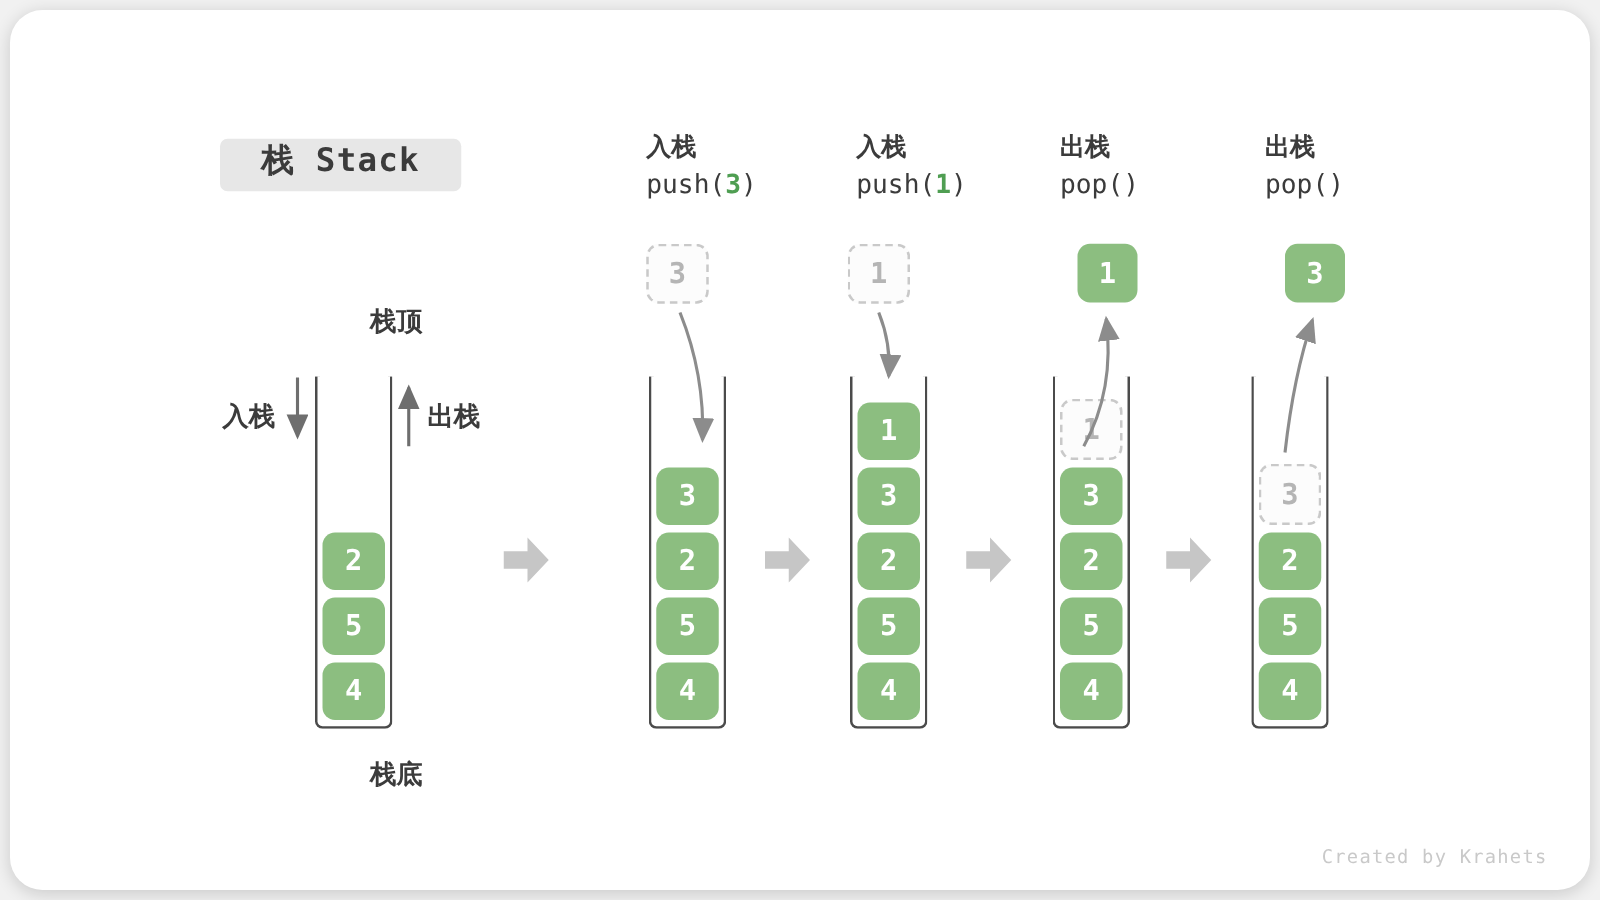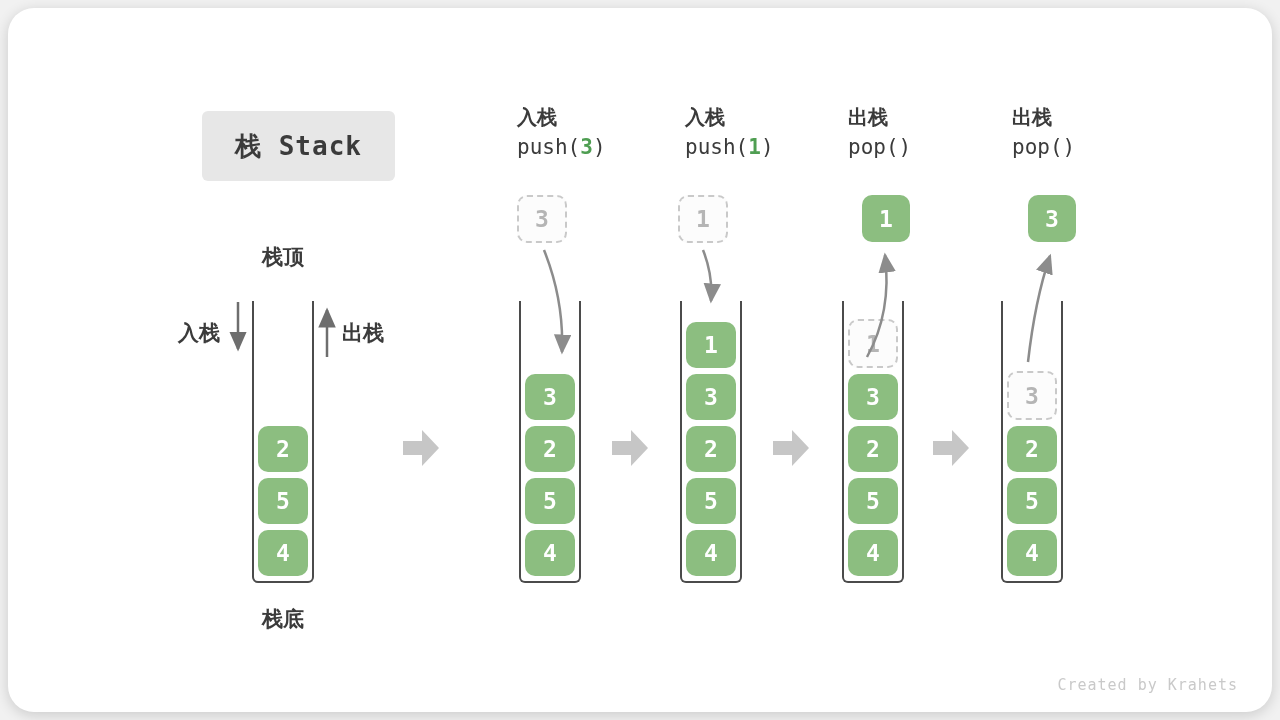--- a/index.html
+++ b/index.html
@@ -24,43 +24,43 @@
     position:relative;
     overflow:hidden;
   }
   .card{
     position:absolute; left:8px; top:8px; width:1264px; height:704px;
     background:#ffffff; border-radius:26px;
     box-shadow:0 3px 14px rgba(0,0,0,0.16);
   }
   .stage{position:absolute; inset:0;}
   .title-box{
-    position:absolute; left:202px; top:111px; width:193px; height:70px;
+    position:absolute; left:176px; top:111px; width:193px; height:42px;
     background:var(--title-bg); border-radius:6px;
-    display:flex; align-items:center; justify-content:center;
+    display:flex; align-items:flex-start; justify-content:center;
   }
   .title-box span{
     font-family:"DejaVu Sans Mono","DejaVu Sans",monospace;
     font-size:26px; font-weight:bold; color:var(--text-dark); letter-spacing:1px;
   }
   .col-header{position:absolute; top:104px;}
   .op-cn{
     font-size:20px; font-weight:bold; color:var(--text-dark); line-height:26px;
   }
   .op-code{
     margin-top:4px;
     font-family:"DejaVu Sans Mono","Liberation Mono",monospace;
     font-size:21px; color:var(--text-dark); line-height:26px;
   }
   .op-code .arg{color:var(--arg-green); font-weight:bold;}
   .cn-label{
     position:absolute; font-size:21px; font-weight:bold; color:var(--text-dark);
     white-space:nowrap;
   }
-  .centered{width:110px; text-align:center;}
+  .centered{width:110px; text-align:right;}
   .tube{
     position:absolute; top:301px; width:62px; height:282px;
     border-left:2px solid var(--wall);
     border-right:2px solid var(--wall);
     border-bottom:2px solid var(--wall);
     border-radius:0 0 6px 6px;
     display:flex; flex-direction:column; justify-content:flex-end; align-items:center;
     gap:6px; padding-bottom:5px;
   }
   .cell{

